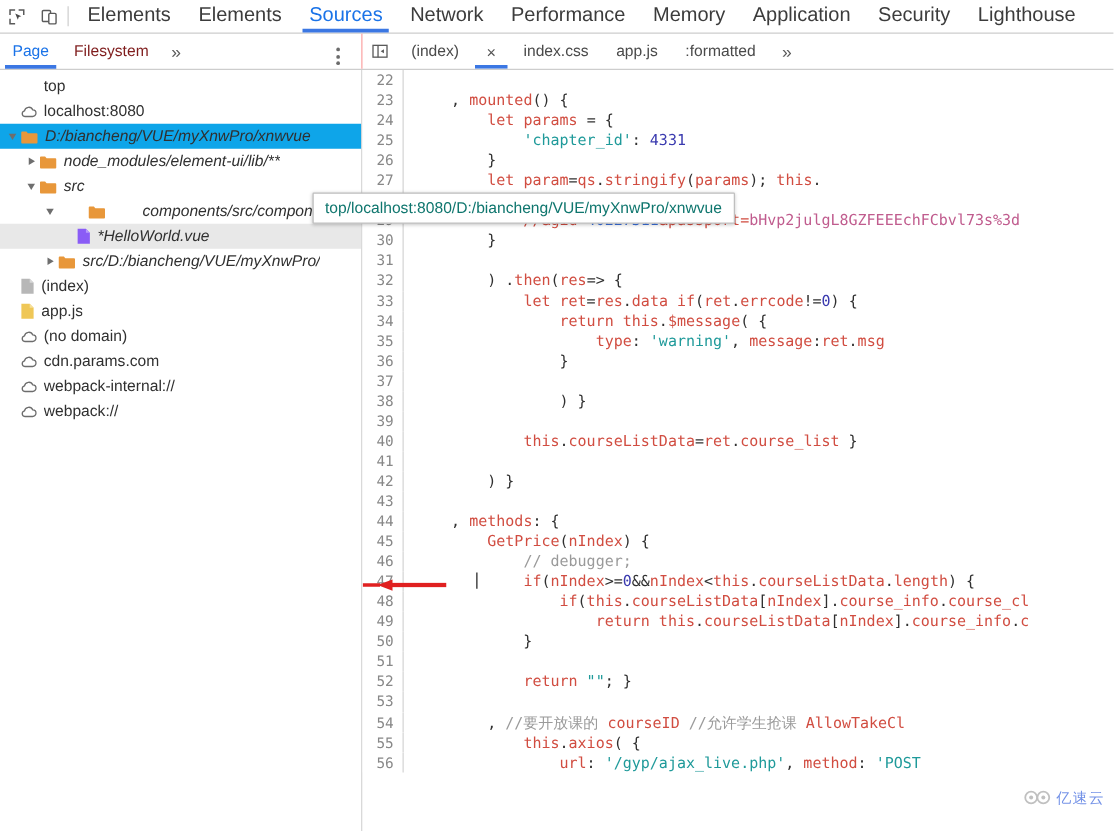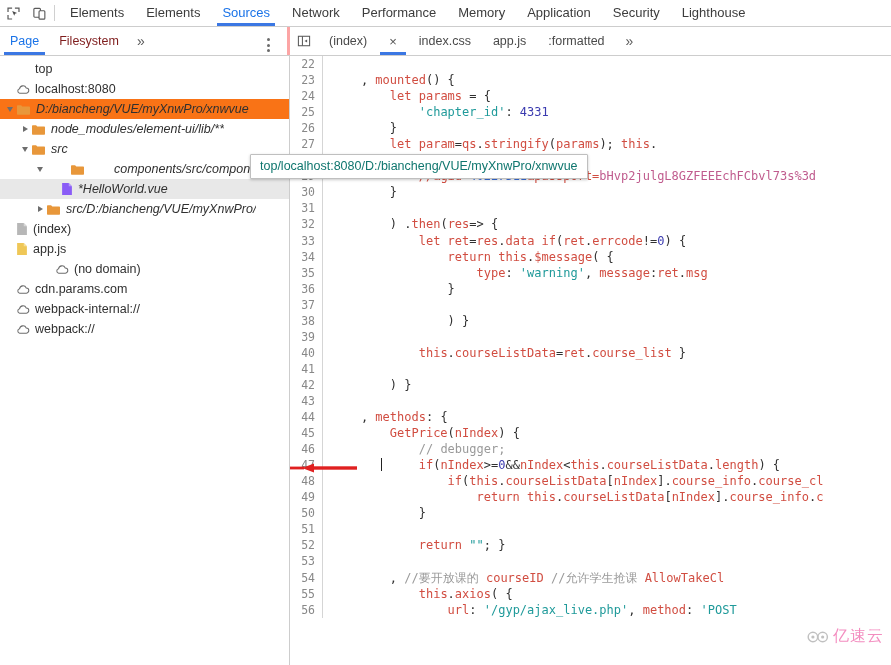--- a/index.html
+++ b/index.html
@@ -30,21 +30,21 @@
     width: 26px; height: 26px;
     display: flex; align-items: center; justify-content: center;
     flex: 0 0 auto;
     cursor: pointer;
   }
   .tb-sep {
     width: 1px; height: 16px; background: #d0d0d0;
     margin: 0 4px 0 2px; flex: 0 0 auto;
   }
   .main-tab {
-    font-size: 13px;
+    font-size: 16px;
     color: #3c3c3c;
     padding: 0 11px;
     height: 26px;
     line-height: 26px;
     white-space: nowrap;
     cursor: pointer;
     position: relative;
     flex: 0 0 auto;
   }
   .main-tab.active { color: #1a73e8; }
@@ -63,21 +63,21 @@
     height: 29px;
     background: #ffffff;
     border-bottom: 1px solid #cdcdcd;
     box-sizing: border-box;
   }
   .nav-tabs {
     width: 290px;
     display: flex;
     align-items: flex-end;
     flex: 0 0 290px;
-    border-right: 3px solid #fca5a5;
+    border-right: 1px solid #fca5a5;
     box-sizing: border-box;
     position: relative;
   }
   .nav-tab {
     font-size: 12.5px;
     color: #7f1d1d;
     padding: 0 10px;
     height: 28px;
     line-height: 28px;
     cursor: pointer;
@@ -159,21 +159,21 @@
   .tree-row {
     display: flex;
     align-items: center;
     height: 20px;
     font-size: 12.5px;
     color: #303030;
     white-space: nowrap;
     cursor: pointer;
     padding-right: 4px;
   }
-  .tree-row.sel-blue { background: #f97316; }
+  .tree-row.sel-blue { background: #0ea5e9; }
   .tree-row.sel-gray { background: #e8e8e8; }
   .tw {
     width: 12px; height: 12px;
     flex: 0 0 12px;
     display: flex; align-items: center; justify-content: center;
     font-size: 0;
   }
   .tw.right::before {
     content: "";
     border-left: 5px solid #6e6e6e;
@@ -276,22 +276,22 @@
     right: 7px;
     bottom: 18px;
     display: flex;
     align-items: center;
     gap: 4px;
     opacity: .62;
     z-index: 30;
     pointer-events: none;
   }
   .wm-text {
-    font-size: 16px;
-    color: #ec4899;
+    font-size: 12px;
+    color: #1d4ed8;
     font-family: "DejaVu Sans", sans-serif;
     letter-spacing: 1px;
   }
 </style>
 </head>
 <body>
 
 <div id="app">
 
   <div class="main-tabbar">
@@ -447,21 +447,21 @@
         <div class="tree-row" style="padding-left: 4px;">
           <span class="tw"></span>
           <span class="ico">
             <svg width="12" height="14" viewBox="0 0 13 15">
               <path d="M1.2 1h7.2l3.4 3.4V14H1.2z" fill="#efc757"></path>
               <path d="M8.4 1l3.4 3.4H8.4z" fill="#f6e09a"></path>
             </svg>
           </span>
           <span class="tree-label">app.js</span>
         </div>
-        <div class="tree-row" style="padding-left: 4px; margin-left: 39px;">
+        <div class="tree-row" style="padding-left: 4px;">
           <span class="tw"></span>
           <span class="ico">
             <svg width="14" height="13" viewBox="0 0 16 14">
               <path d="M4.2 11.2h7.3a3 3 0 0 0 .2-6 4 4 0 0 0-7.6.9 2.6 2.6 0 0 0 .1 5.1z" fill="none" stroke="#6d6d6d" stroke-width="1.2"></path>
             </svg>
           </span>
           <span class="tree-label">(no domain)</span>
         </div>
         <div class="tree-row" style="padding-left: 4px;">
           <span class="tw"></span>

